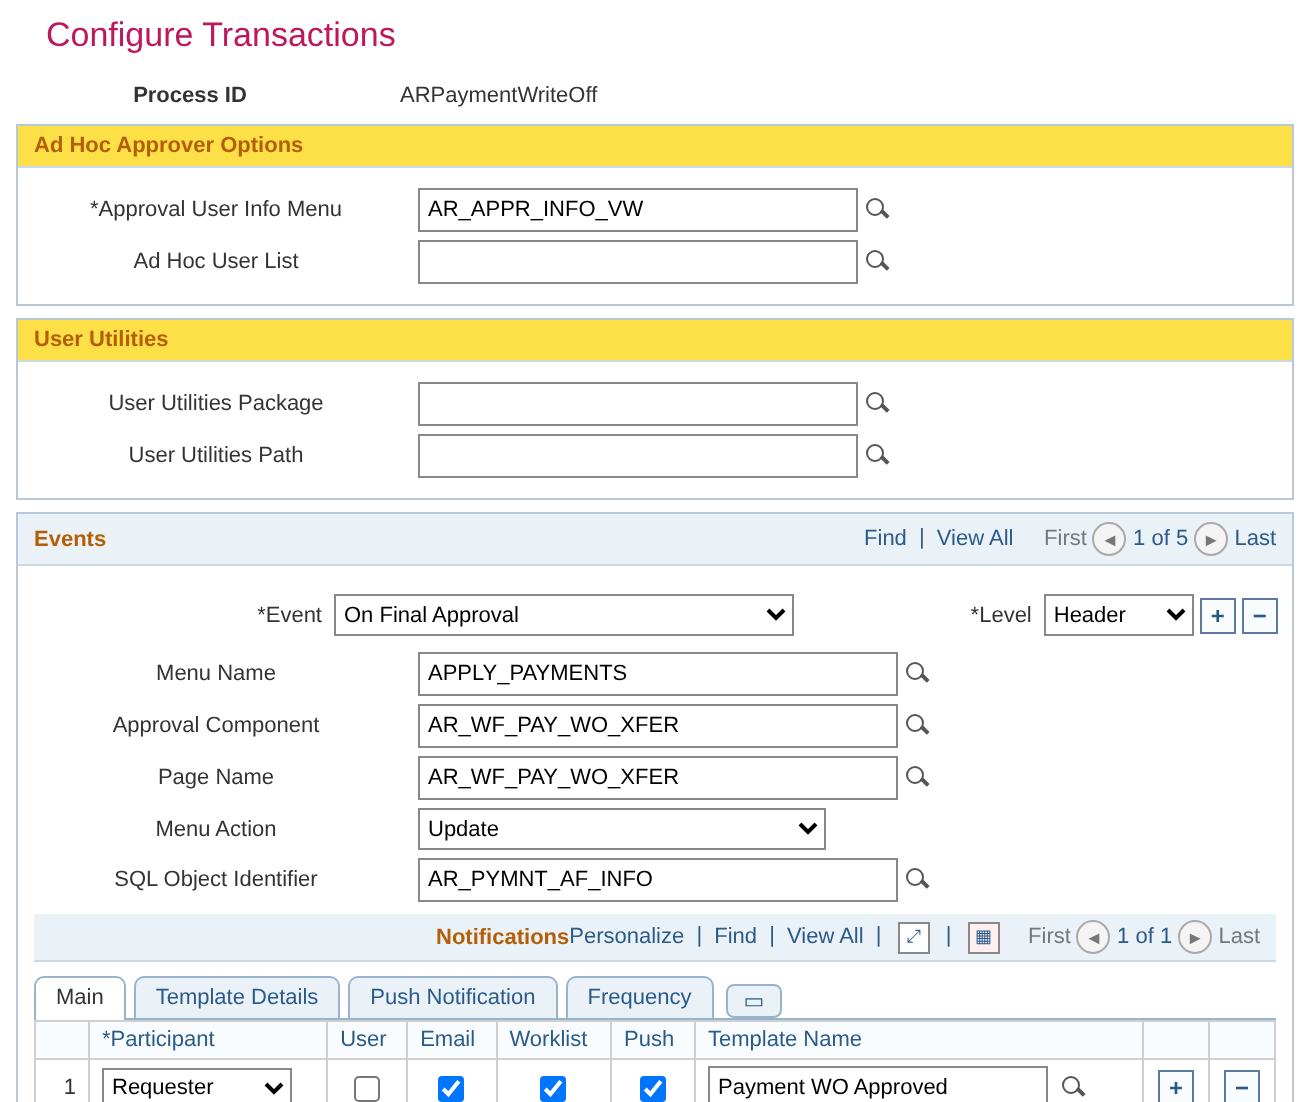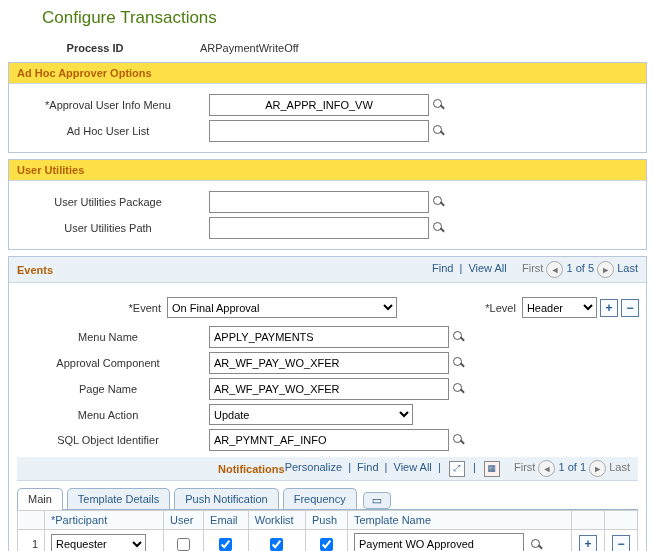--- a/index.html
+++ b/index.html
@@ -1,17 +1,17 @@
 <!DOCTYPE html>
 <html><head>
 <meta charset="utf-8">
 <style>
 html,body{margin:0;padding:0;font-family:Arial,Helvetica,sans-serif;font-size:11px;color:#333;background:#fff}
 body{width:655px}
-.page-title{color:#4d7c0f;font-size:17px;font-weight:normal;margin:8px 0 12px 42px}
+.page-title{color:#be185d;font-size:17px;font-weight:normal;margin:8px 0 12px 23px}
 .field-row{display:flex;align-items:center;margin:4px 0}
 .field-label{width:190px;text-align:center;padding-right:6px;color:#333}
 .field-input{border:1px solid #888;padding:2px 4px;height:16px;font-size:11px;font-family:inherit}
 .static-value{padding:2px 4px}
 .section{border:1px solid #b8c8d8;margin:6px 8px;background:#fff}
 .section-title{background:#fde047;color:#b45f06;font-weight:bold;padding:4px 8px;border-bottom:1px solid #ccd8e4}
 .section-body{padding:6px 4px}
 .events-wrap{margin:6px 8px;border:1px solid #b8c8d8}
 .events-head{display:flex;justify-content:space-between;align-items:center;background:#eaf1f7;padding:4px 8px;border-bottom:1px solid #ccd8e4}
 .events-title{color:#b45f06;font-weight:bold}
@@ -45,21 +45,21 @@
 <div class="field-row">
   <span class="field-label" style="font-weight:bold">Process ID</span>
   <span class="static-value">ARPaymentWriteOff</span>
 </div>
 
 <div class="section">
   <div class="section-title">Ad Hoc Approver Options</div>
   <div class="section-body">
     <div class="field-row">
       <span class="field-label">*Approval User Info Menu</span>
-      <input class="field-input" style="width: 210px; text-align: center;" value="AR_APPR_INFO_VW">
+      <input class="field-input" style="width: 210px;" value="AR_APPR_INFO_VW">
       <span class="lookup-icon"></span>
     </div>
     <div class="field-row">
       <span class="field-label">Ad Hoc User List</span>
       <input class="field-input" style="width: 210px;" value="">
       <span class="lookup-icon"></span>
     </div>
   </div>
 </div>
 

